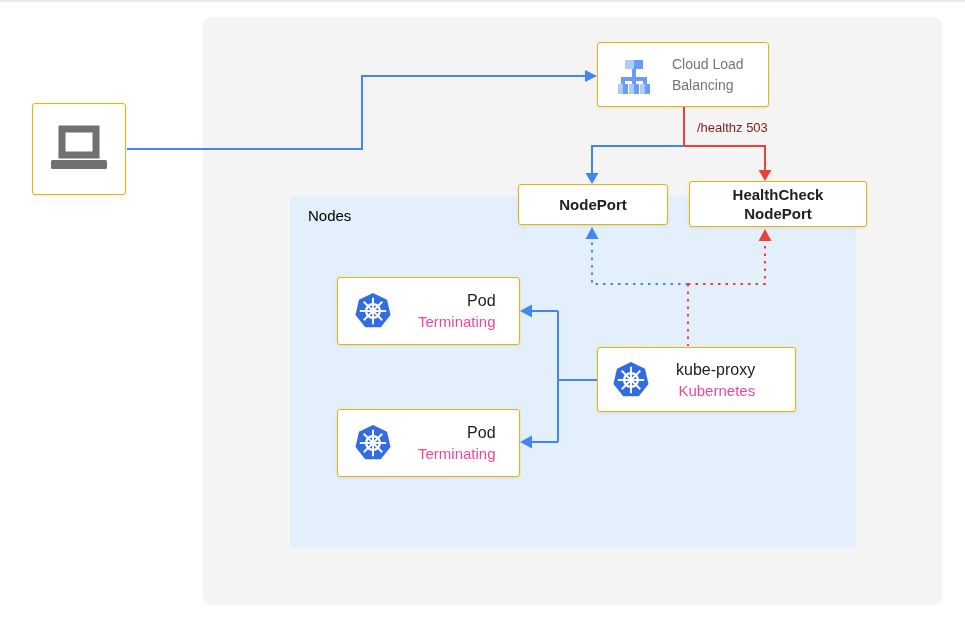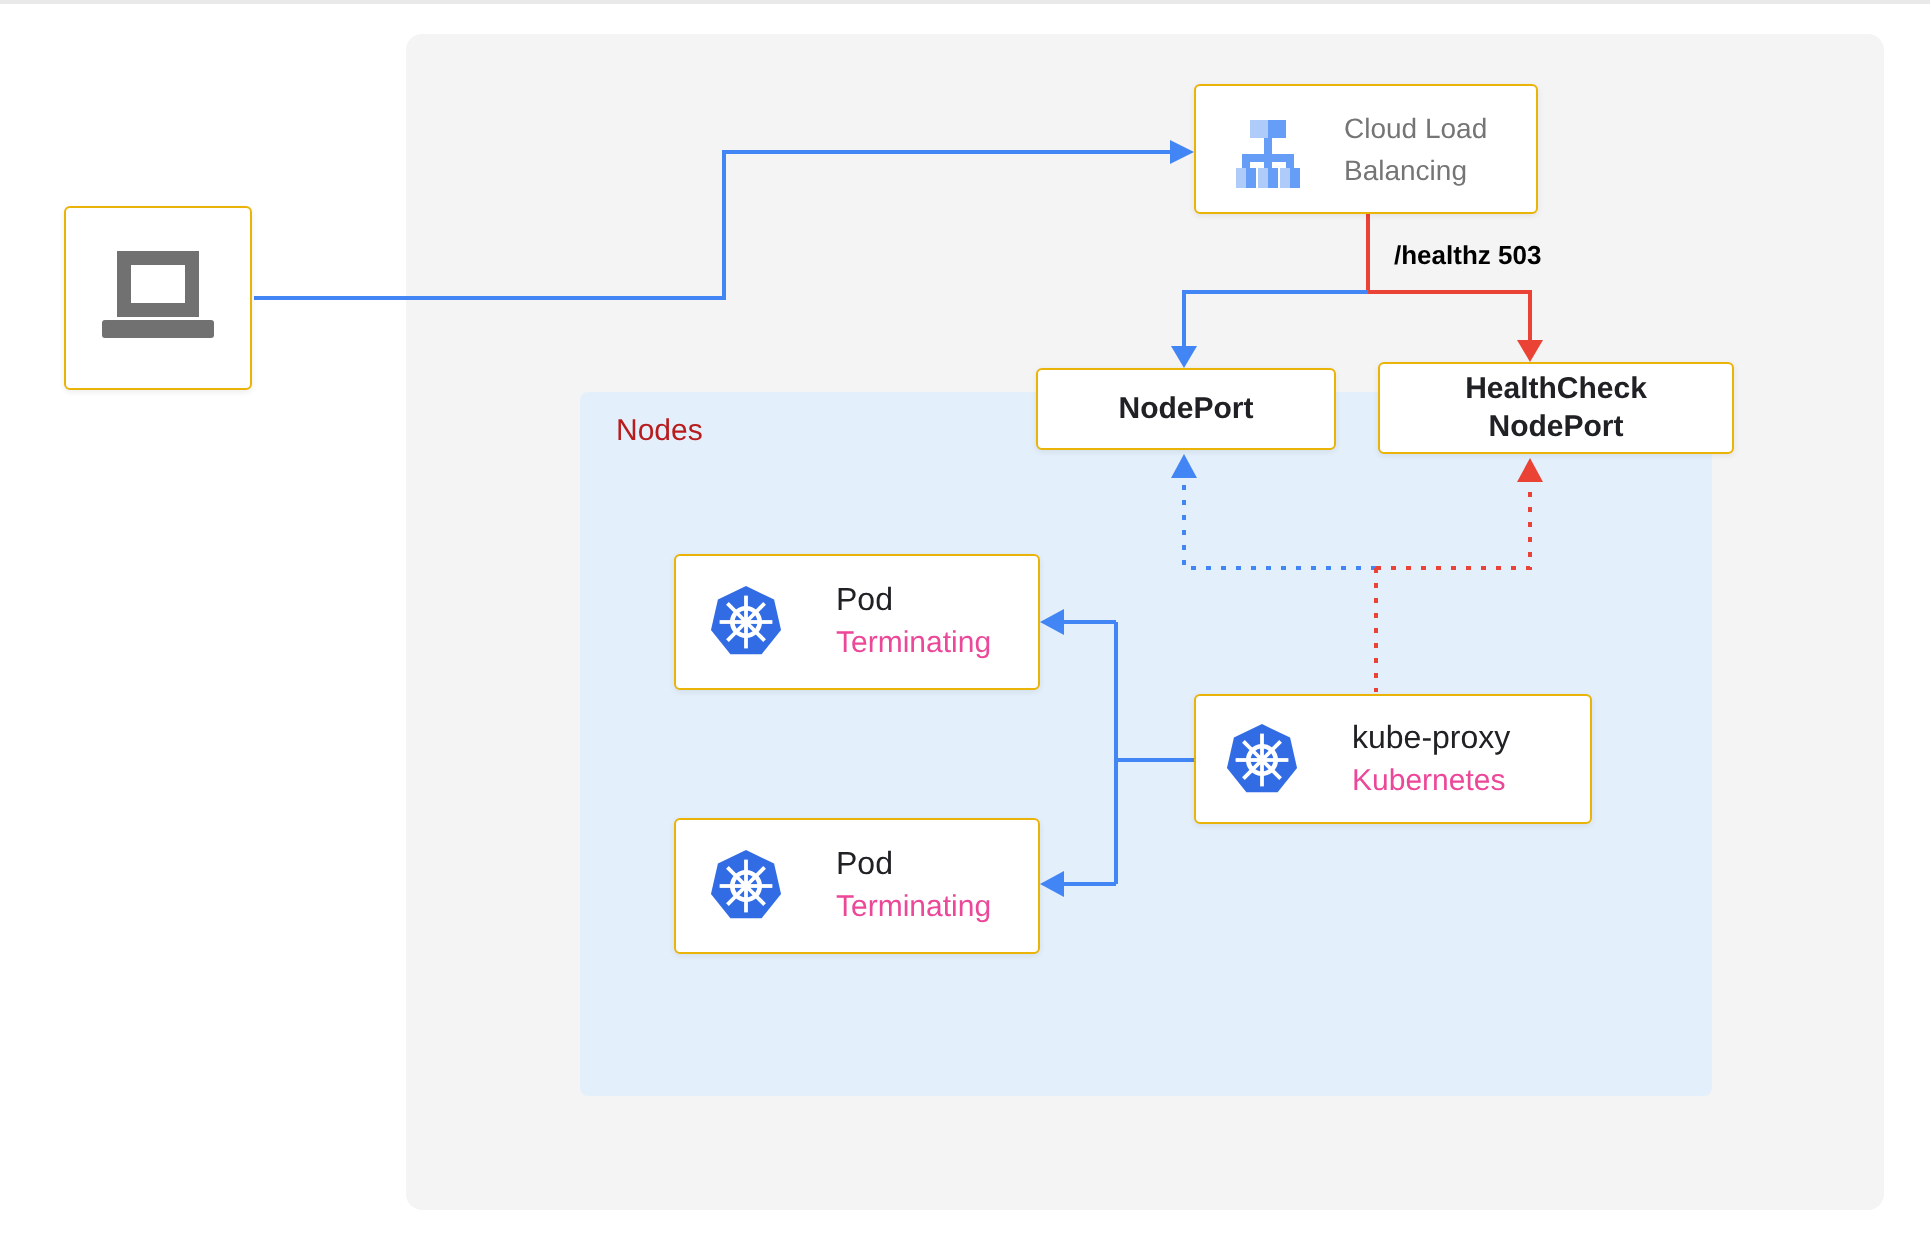--- a/index.html
+++ b/index.html
@@ -4,41 +4,41 @@
 <style>
   html,body{margin:0;padding:0;background:#ffffff;}
   .stage{
     position:relative;width:965px;height:623px;overflow:hidden;
     font-family:"Liberation Sans","DejaVu Sans",sans-serif;
     background:#ffffff;
   }
   .top-rule{position:absolute;left:0;top:0;width:965px;height:2px;background:#e9e9e9;}
   .panel{position:absolute;left:203px;top:17px;width:739px;height:588px;background:#f4f4f4;border-radius:8px;}
   .nodes-region{position:absolute;left:290px;top:196px;width:566px;height:352px;background:#e3f0fb;border-radius:4px;}
-  .nodes-label{position:absolute;left:18px;top:11px;font-size:15px;color:#b91c1c;}
+  .nodes-label{position:absolute;left:18px;top:11px;font-size:15px;color:#000000;}
   .wires{position:absolute;left:0;top:0;z-index:3;pointer-events:none;}
   .box{
     position:absolute;background:#ffffff;border:1px solid #eab308;border-radius:3px;
     box-shadow:0 1px 3px rgba(0,0,0,0.08);box-sizing:border-box;z-index:4;
   }
   .laptop-box{left:32px;top:103px;width:94px;height:92px;display:flex;align-items:center;justify-content:center;}
   .clb-box{left:597px;top:42px;width:172px;height:65px;display:flex;align-items:center;padding-left:16px;}
   .clb-text{margin-left:18px;font-size:14px;line-height:21px;color:#757575;}
   .port-box{display:flex;flex-direction:column;align-items:center;justify-content:center;
     font-weight:700;font-size:15px;color:#202124;line-height:19px;text-align:center;}
   .nodeport-box{left:518px;top:184px;width:150px;height:41px;}
   .healthcheck-box{left:689px;top:181px;width:178px;height:46px;}
   .entity-box{display:flex;align-items:center;padding-left:16px;}
   .pod1-box{left:337px;top:277px;width:183px;height:68px;}
   .pod2-box{left:337px;top:409px;width:183px;height:68px;}
   .kubeproxy-box{left:597px;top:347px;width:199px;height:65px;padding-left:14px;}
-  .entity-text{margin-left:26px;line-height:21px;}
+  .entity-text{margin-left:26px;line-height:21px;text-align:right;}
   .entity-title{font-size:16px;color:#202124;}
   .entity-subtitle{font-size:15px;color:#ec4899;}
-  .healthz-label{position:absolute;left:697px;top:120px;z-index:4;font-size:13px;font-weight:700;color:#000000;text-align:right;}
+  .healthz-label{position:absolute;left:697px;top:120px;z-index:4;font-size:13px;font-weight:400;color:#7f1d1d;text-align:right;}
 </style>
 </head>
 <body>
 
 <div class="stage">
 
   <div class="top-rule"></div>
   <div class="panel"></div>
 
   <div class="nodes-region">

